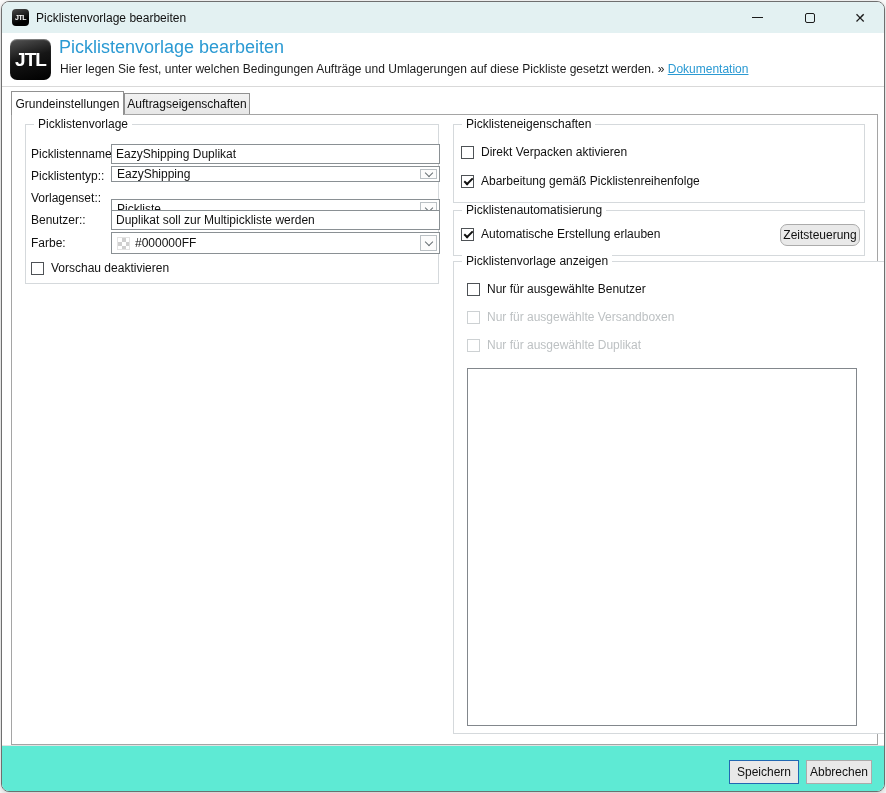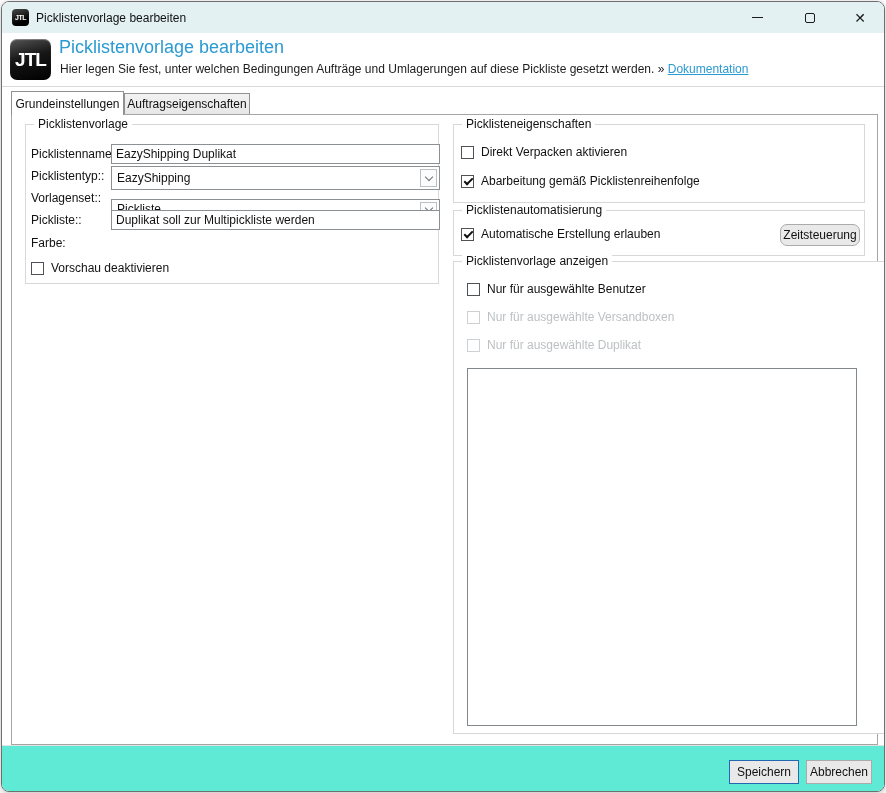--- a/index.html
+++ b/index.html
@@ -121,39 +121,46 @@
 
   <div class="tabpage">
 
     <div class="groupbox" style="left:13px; top:9px; width:414px; height:160px;">
       <span class="gb-title">Picklistenvorlage</span>
 
       <span class="flabel" style="left:5px; top:22px;">Picklistenname::</span>
       <input class="tinput" style="left: 85px; top: 19px; width: 329px; height: 20px;" value="EazyShipping Duplikat">
 
       <span class="flabel" style="left:5px; top:44px;">Picklistentyp::</span>
-      <div class="combo" style="left:85px; top:41px; width:329px; height:24px;">
+      <div class="combo" style="left:85px; top:41px; width:329px; height:16px;">
         <span>EazyShipping</span>
         <span class="arrowbtn">
           <span class="chev"></span>
         </span>
       </div>
 
       <span class="flabel" style="left:5px; top:66px;">Vorlagenset::</span>
       <div class="combo" style="left:85px; top:63px; width:329px; height:20px;margin-top:11px;">
         <span>Pickliste</span>
         <span class="arrowbtn">
           <span class="chev"></span>
         </span>
       </div>
 
-      <span class="flabel" style="left:5px; top:88px;">Pickliste::</span>
+      <span class="flabel" style="left:5px; top:88px;">Benutzer::</span>
       <input class="tinput" style="left: 85px; top: 85px; width: 329px; height: 20px;" value="Duplikat soll zur Multipickliste werden">
 
       <span class="flabel" style="left:5px; top:111px;">Farbe:</span>
+      <div class="combo" style="left:85px; top:107px; width:329px; height:22px;">
+        <span class="swatch"></span>
+        <span>#000000FF</span>
+        <span class="arrowbtn">
+          <span class="chev"></span>
+        </span>
+      </div>
 
       <div class="cb" style="left:5px; top:136px;">
         <span class="cb-box"></span>
         <span>Vorschau deaktivieren</span>
       </div>
     </div>
 
     <div class="groupbox" style="left:441px; top:9px; width:412px; height:79px;">
       <span class="gb-title">Picklisteneigenschaften</span>
       <div class="cb" style="left:7px; top:20px;">

